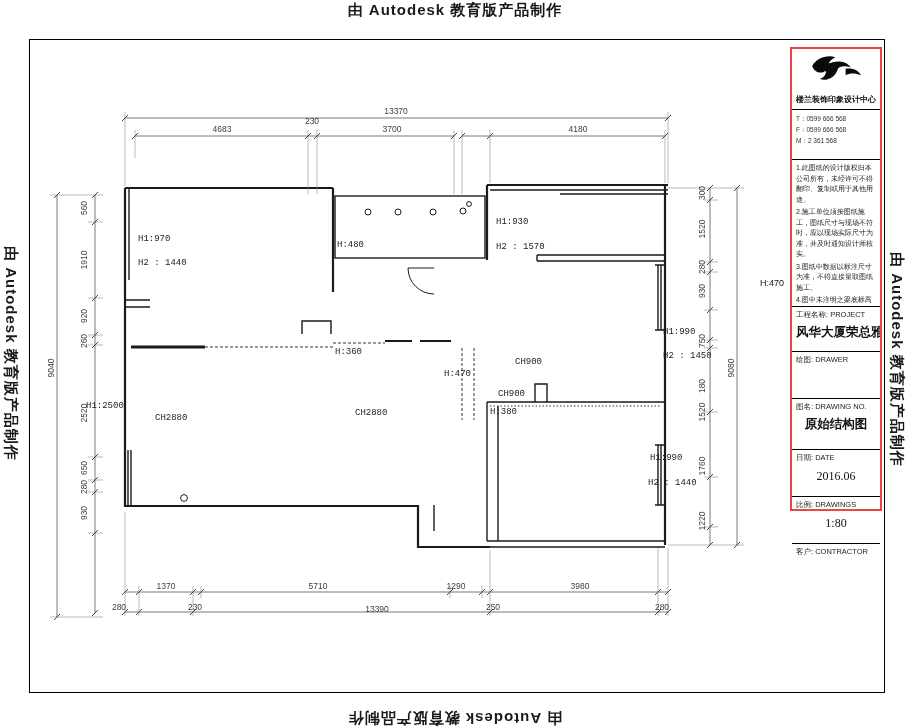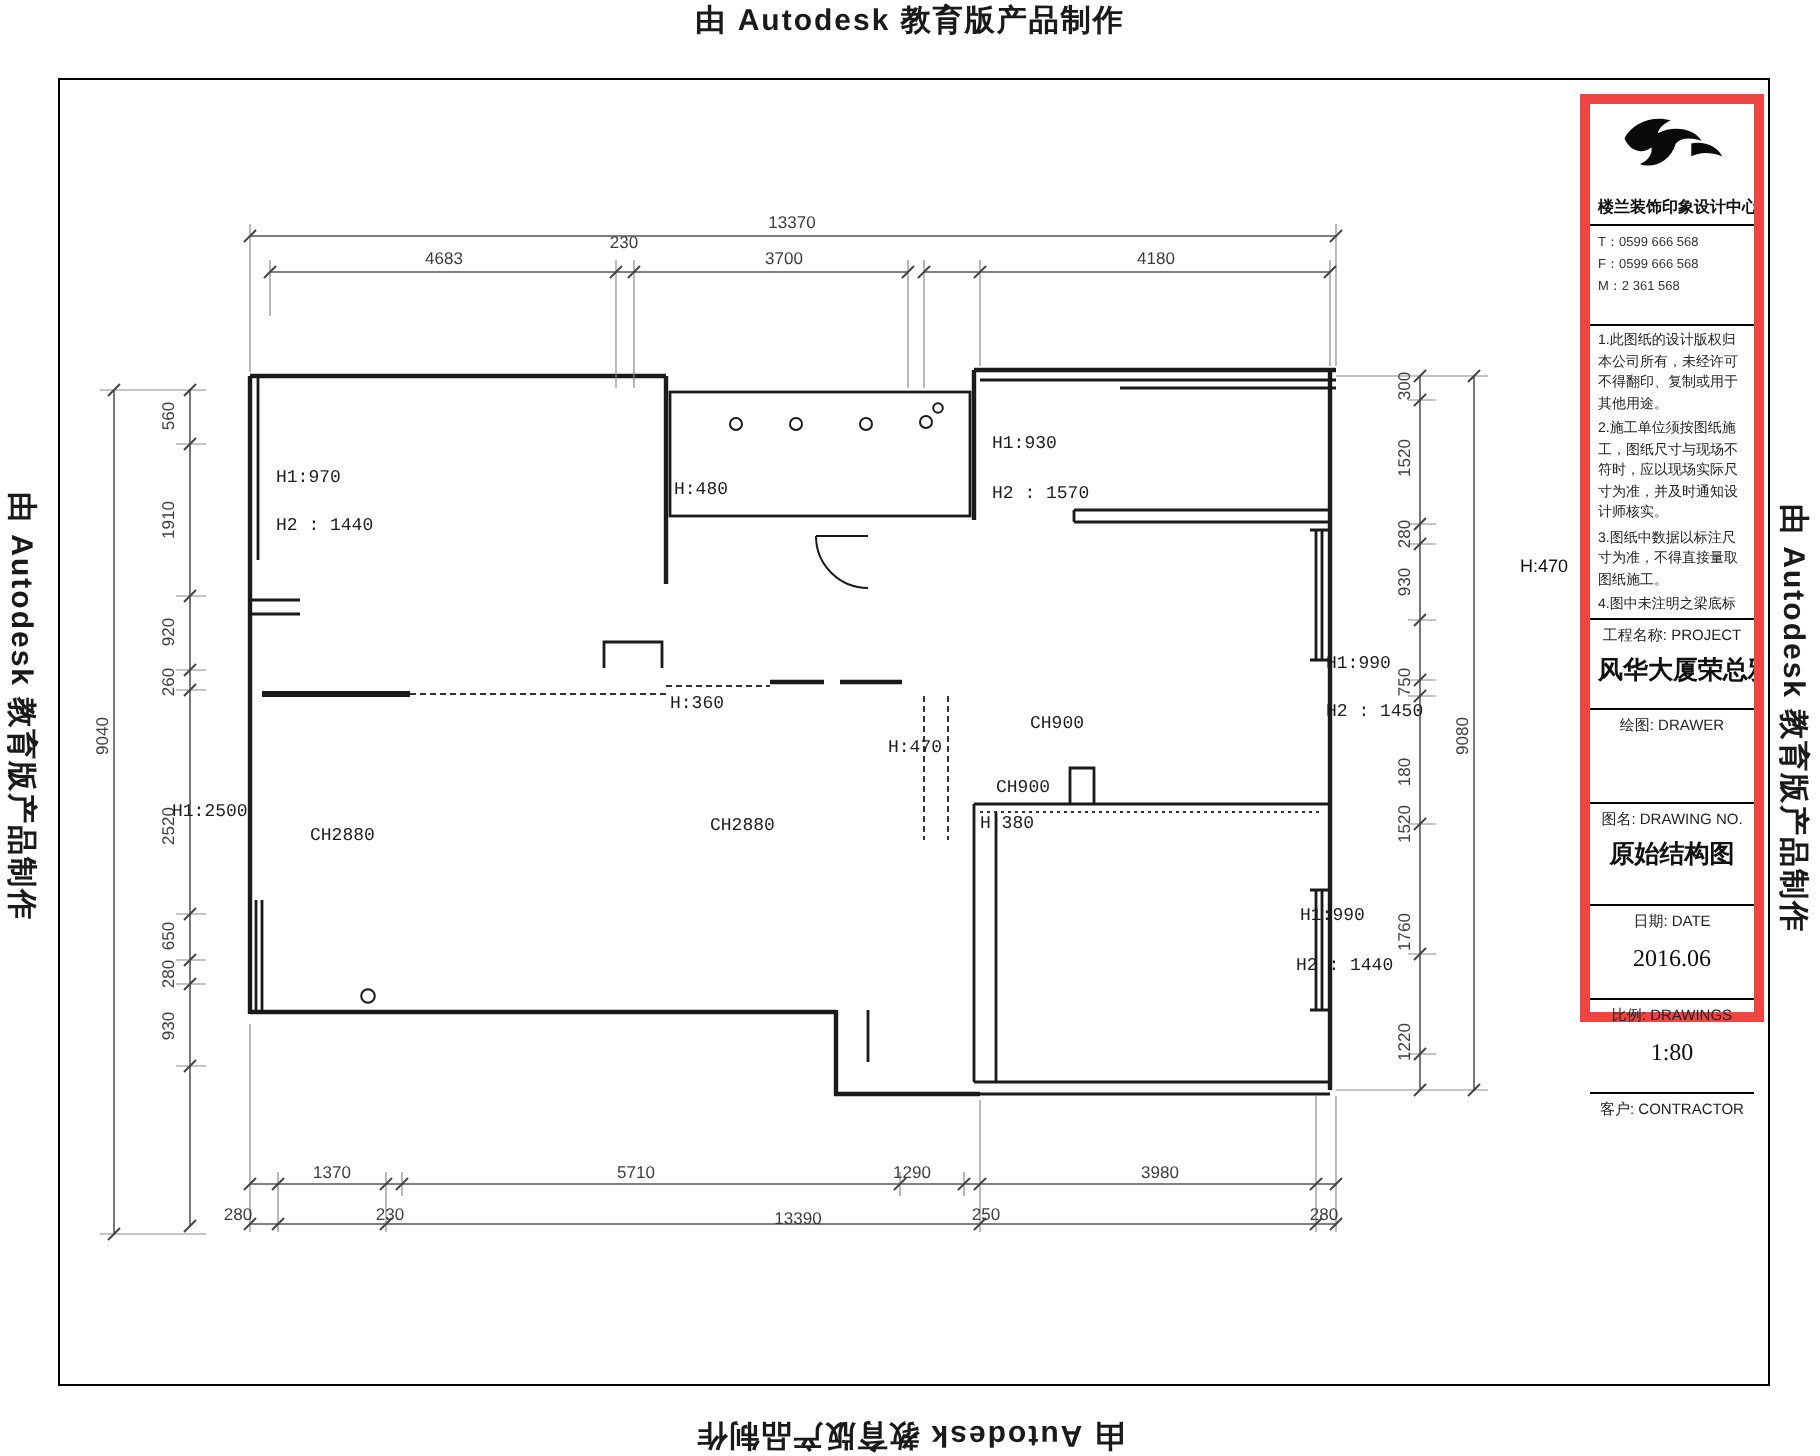--- a/index.html
+++ b/index.html
@@ -12,25 +12,25 @@
            transform-origin:left top;}
   .vbanner.left{left:20px;top:246px;transform:rotate(90deg);}
   .vbanner.right{left:906px;top:252px;transform:rotate(90deg);}
   .frame{position:absolute;left:29px;top:39px;width:854px;height:652px;border:1.5px solid #000;}
   svg.plan{position:absolute;left:0;top:0;z-index:1;}
   .dim{position:absolute;z-index:2;font-size:8.5px;color:#3d3d3d;white-space:nowrap;
        transform:translate(-50%,-50%);}
   .dim.rot{transform:translate(-50%,-50%) rotate(-90deg);}
   .rlabel{position:absolute;z-index:2;font-size:9px;color:#1c1c1c;white-space:nowrap;font-family:Liberation Mono, monospace;}
   
-  .tblock{position:absolute;left:790px;top:47px;width:92px;height:464px;border:5px solid #ef4444;
+  .tblock{position:absolute;left:790px;top:47px;width:92px;height:464px;border:2px solid #ef4444;
           z-index:3;background:transparent;box-sizing:border-box;}
   .tb-sec{box-sizing:border-box;border-bottom:1px solid #000;padding:3px 4px;overflow:hidden;position:relative;}
   .tb-sec:last-child{border-bottom:none;}
-  .tb-label{font-size:7.5px;color:#222;white-space:nowrap;text-align:center;}
+  .tb-label{font-size:7.5px;color:#222;white-space:nowrap;}
   .tb-big{font-size:12.5px;font-weight:bold;white-space:nowrap;margin-top:4px;}
   .tb-val{font-family:"Liberation Serif", serif;font-size:12px;text-align:center;margin-top:6px;}
   .logo-wrap{text-align:center;}
   .company{font-size:8px;font-weight:bold;white-space:nowrap;margin-top:2px;}
   .contact{font-size:6.5px;color:#333;line-height:1.7;padding-left:4px;}
   .notes{font-size:7px;color:#222;line-height:1.5;}
   .notes div{margin-bottom:2px;}
   .h470-overlay{position:absolute;left:760px;top:278px;z-index:4;font-size:9px;color:#111;background:transparent;}
 </style>
 </head>
@@ -134,21 +134,21 @@
   <span class="dim" style="left:392px;top:129px">3700</span>
   <span class="dim" style="left:578px;top:129px">4180</span>
 
   <span class="dim" style="left:166px;top:586px">1370</span>
   <span class="dim" style="left:318px;top:586px">5710</span>
   <span class="dim" style="left:456px;top:586px">1290</span>
   <span class="dim" style="left:580px;top:586px">3980</span>
 
   <span class="dim" style="left:119px;top:607px">280</span>
   <span class="dim" style="left:195px;top:607px">230</span>
-  <span class="dim" style="left:399px;top:609px">13390</span>
+  <span class="dim" style="left:377px;top:609px">13390</span>
   <span class="dim" style="left:493px;top:607px">250</span>
   <span class="dim" style="left:662px;top:607px">280</span>
 
   <span class="dim rot" style="left:51px;top:368px">9040</span>
   <span class="dim rot" style="left:84px;top:208px">560</span>
   <span class="dim rot" style="left:84px;top:260px">1910</span>
   <span class="dim rot" style="left:84px;top:316px">920</span>
   <span class="dim rot" style="left:84px;top:341px">260</span>
   <span class="dim rot" style="left:84px;top:413px">2520</span>
   <span class="dim rot" style="left:84px;top:468px">650</span>

